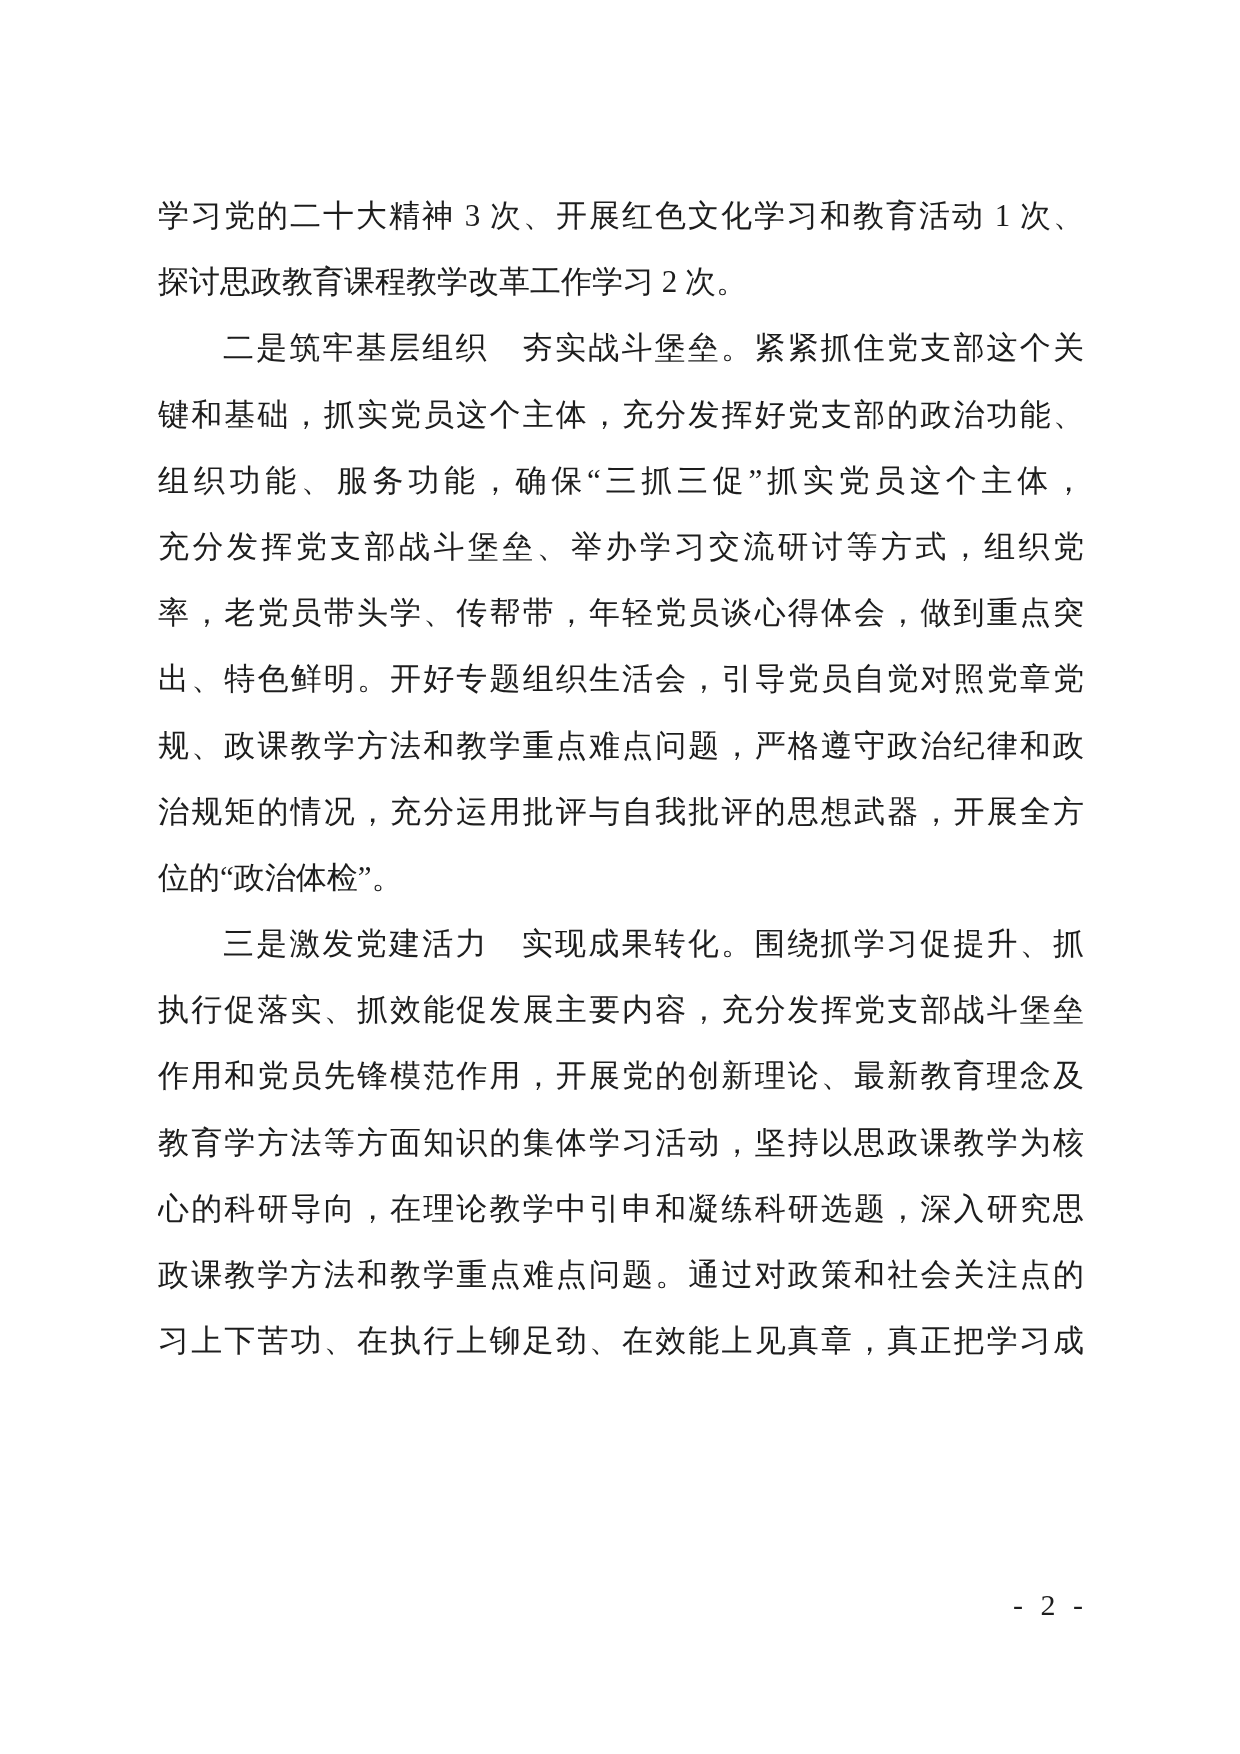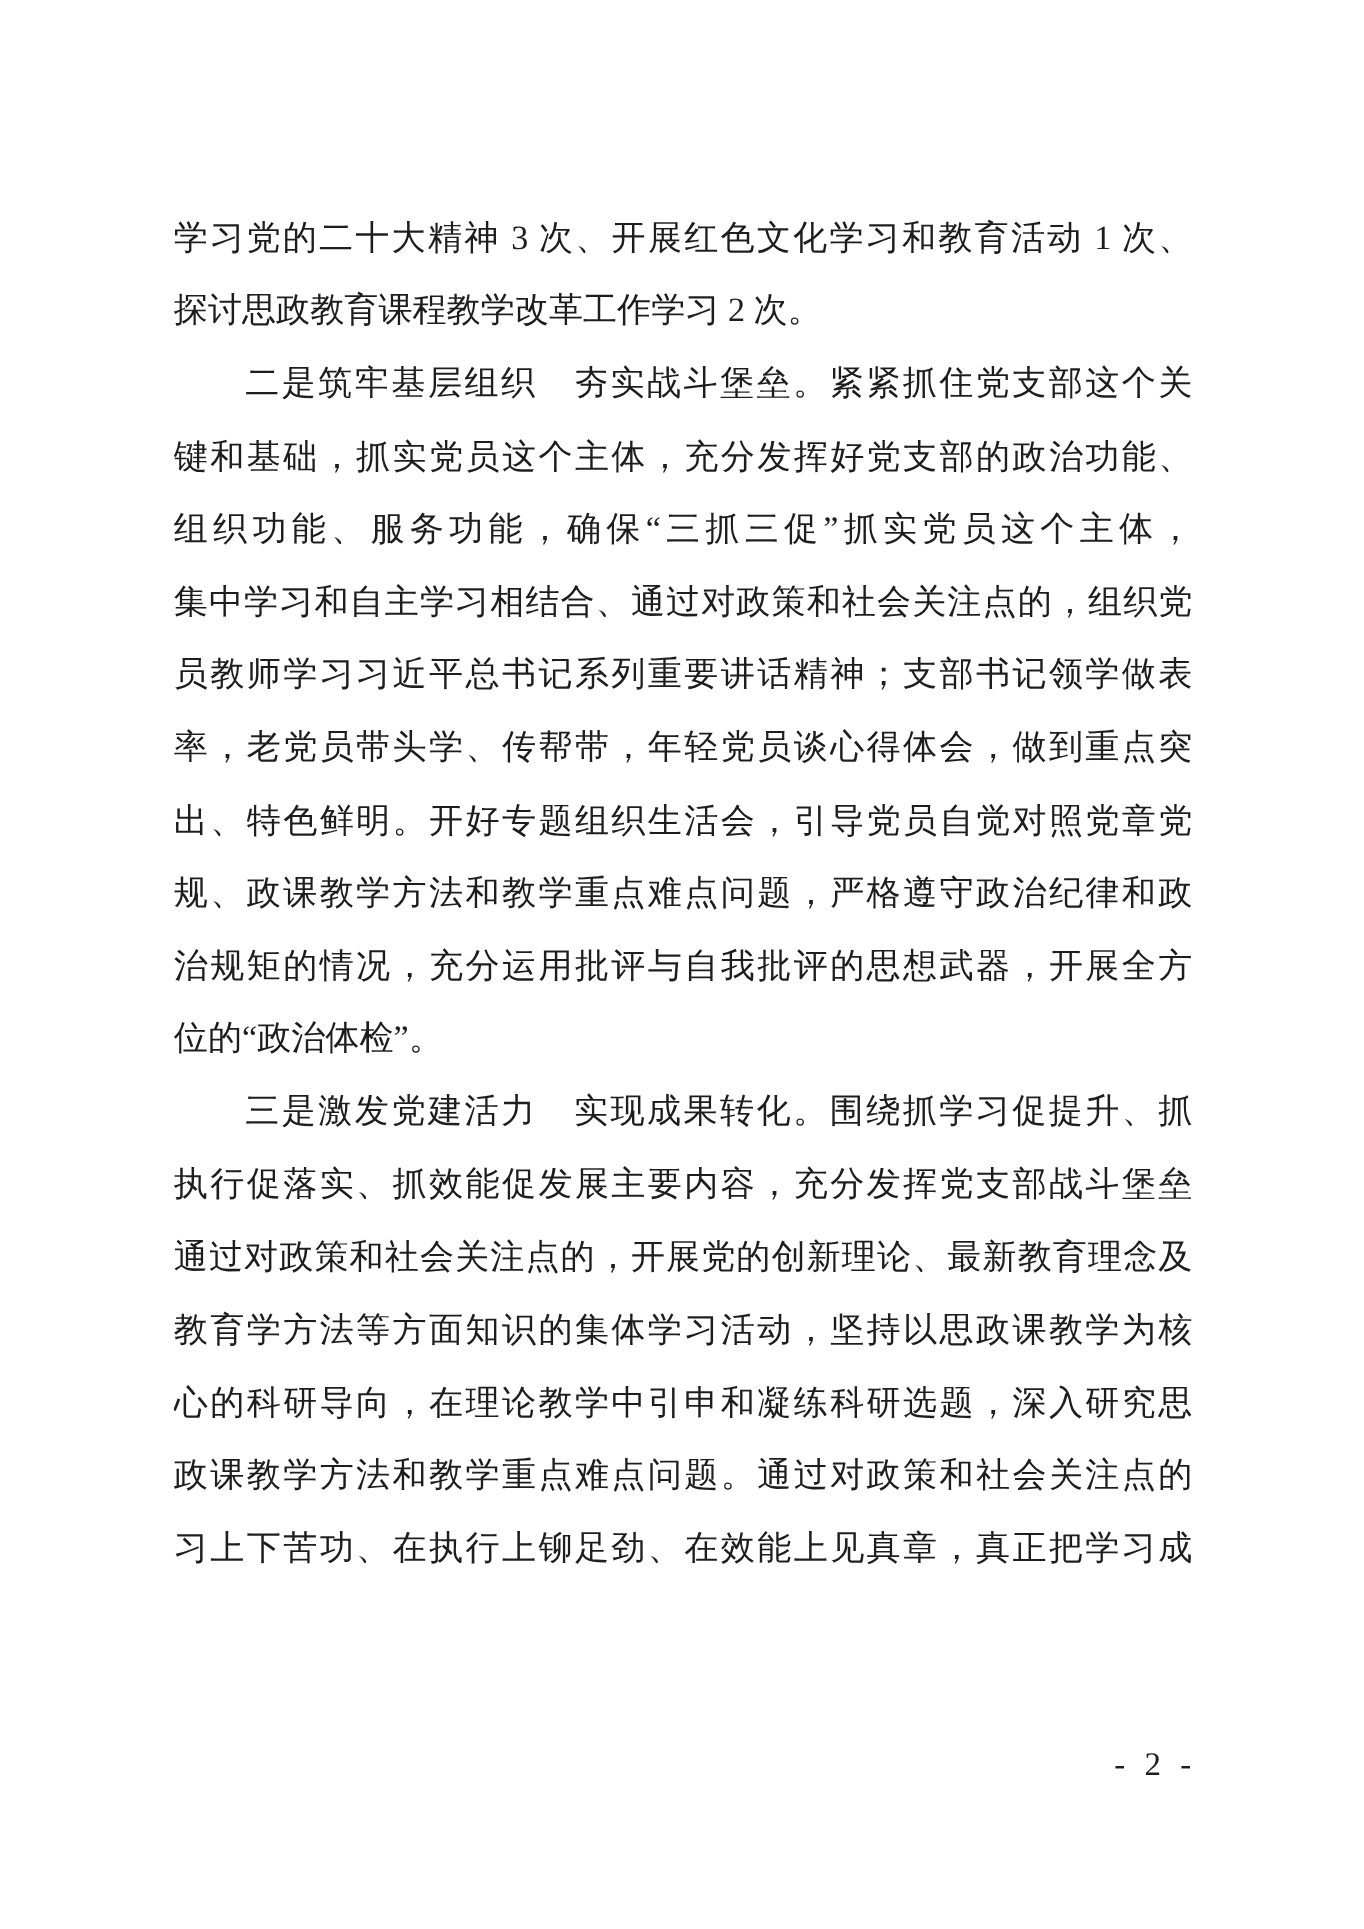--- a/index.html
+++ b/index.html
@@ -50,29 +50,28 @@
 </head>
 <body>
 
 <div class="page">
   <div class="body-text">
       <div class="line fill">学习党的二十大精神 3 次、开展红色文化学习和教育活动 1 次、</div>
       <div class="line">探讨思政教育课程教学改革工作学习 2 次。</div>
       <div class="line indent fill">二是筑牢基层组织　夯实战斗堡垒。紧紧抓住党支部这个关</div>
       <div class="line fill">键和基础，抓实党员这个主体，充分发挥好党支部的政治功能、</div>
       <div class="line fill">组织功能、服务功能，确保“三抓三促”抓实党员这个主体，</div>
-      <div class="line fill">集中学习和自主学习相结合、通过对政策和社会关注点的，组织党</div>
-      <div class="line fill">员教师学习习近平总书记系列重要讲话精神；支部书记领学做表</div>
+      <div class="line fill">充分发挥党支部战斗堡垒、举办学习交流研讨等方式，组织党</div>
       <div class="line fill">率，老党员带头学、传帮带，年轻党员谈心得体会，做到重点突</div>
       <div class="line fill">出、特色鲜明。开好专题组织生活会，引导党员自觉对照党章党</div>
       <div class="line fill">规、政课教学方法和教学重点难点问题，严格遵守政治纪律和政</div>
       <div class="line fill">治规矩的情况，充分运用批评与自我批评的思想武器，开展全方</div>
       <div class="line">位的“政治体检”。</div>
       <div class="line indent fill">三是激发党建活力　实现成果转化。围绕抓学习促提升、抓</div>
       <div class="line fill">执行促落实、抓效能促发展主要内容，充分发挥党支部战斗堡垒</div>
-      <div class="line fill">通过对政策和社会关注点的，开展党的创新理论、最新教育理念及</div>
+      <div class="line fill">作用和党员先锋模范作用，开展党的创新理论、最新教育理念及</div>
       <div class="line fill">教育学方法等方面知识的集体学习活动，坚持以思政课教学为核</div>
       <div class="line fill">心的科研导向，在理论教学中引申和凝练科研选题，深入研究思</div>
       <div class="line fill">政课教学方法和教学重点难点问题。通过对政策和社会关注点的</div>
       <div class="line fill">习上下苦功、在执行上铆足劲、在效能上见真章，真正把学习成</div>
     </div>
   <div class="page-number">- 2 -</div>
 </div>
 
 </body></html>

